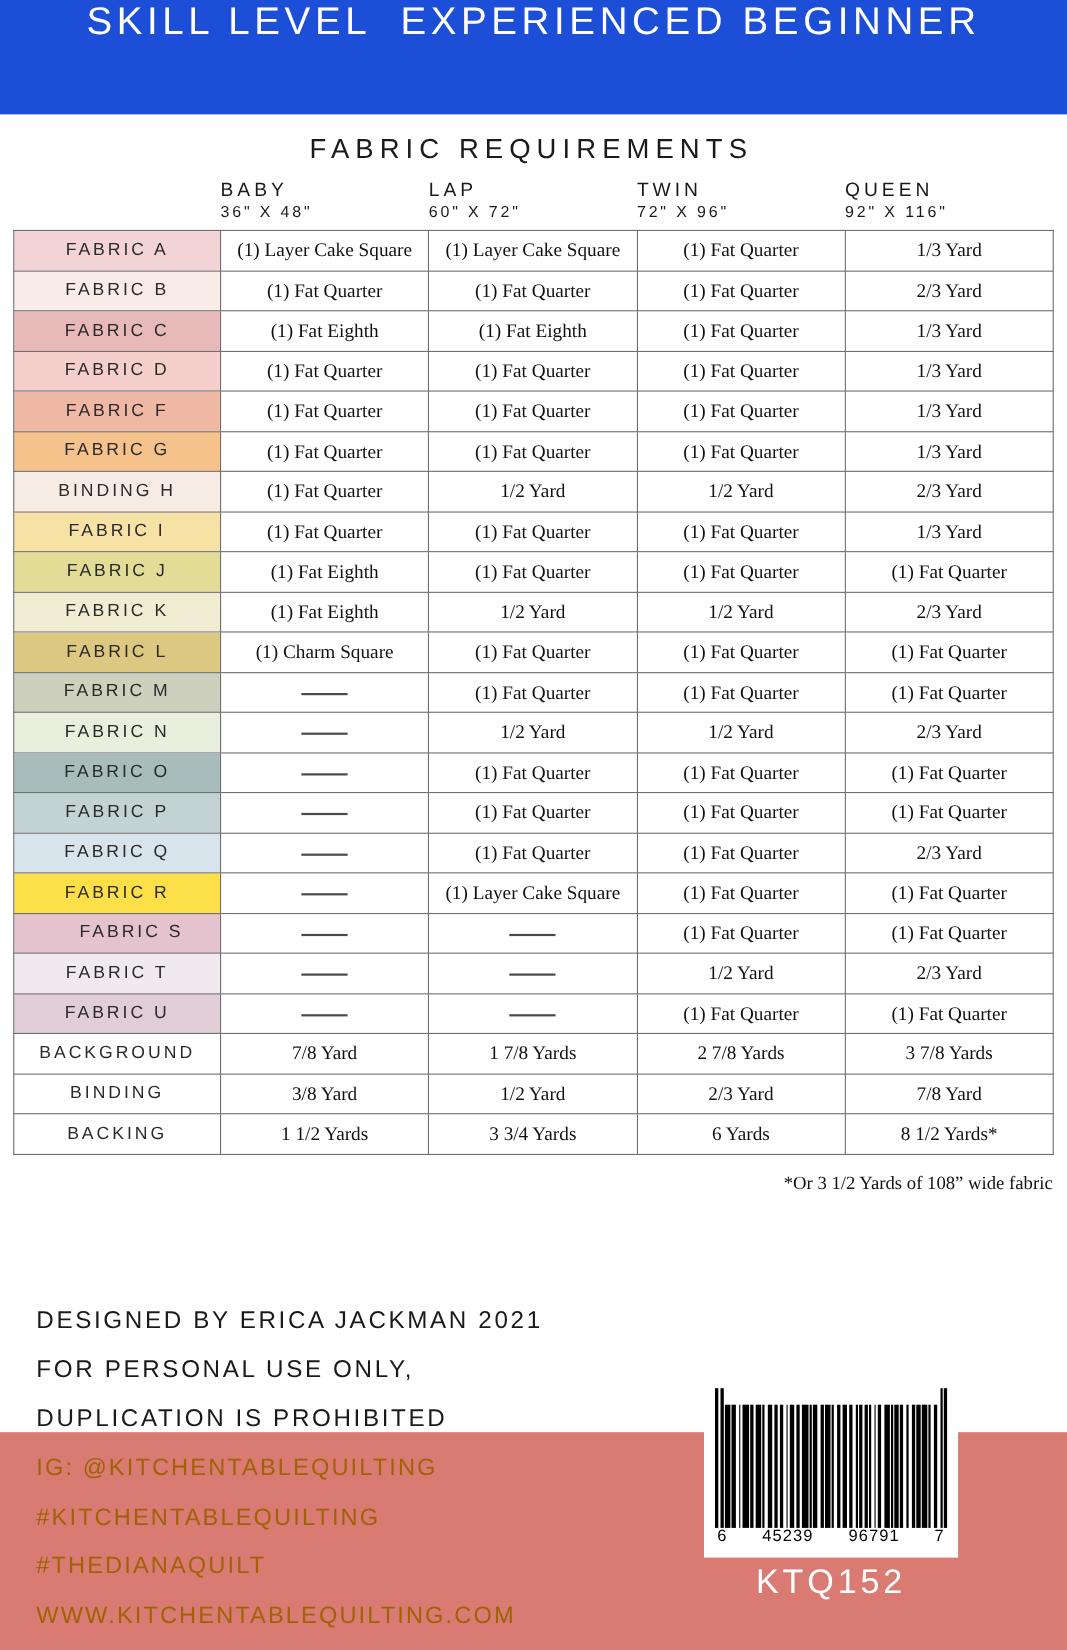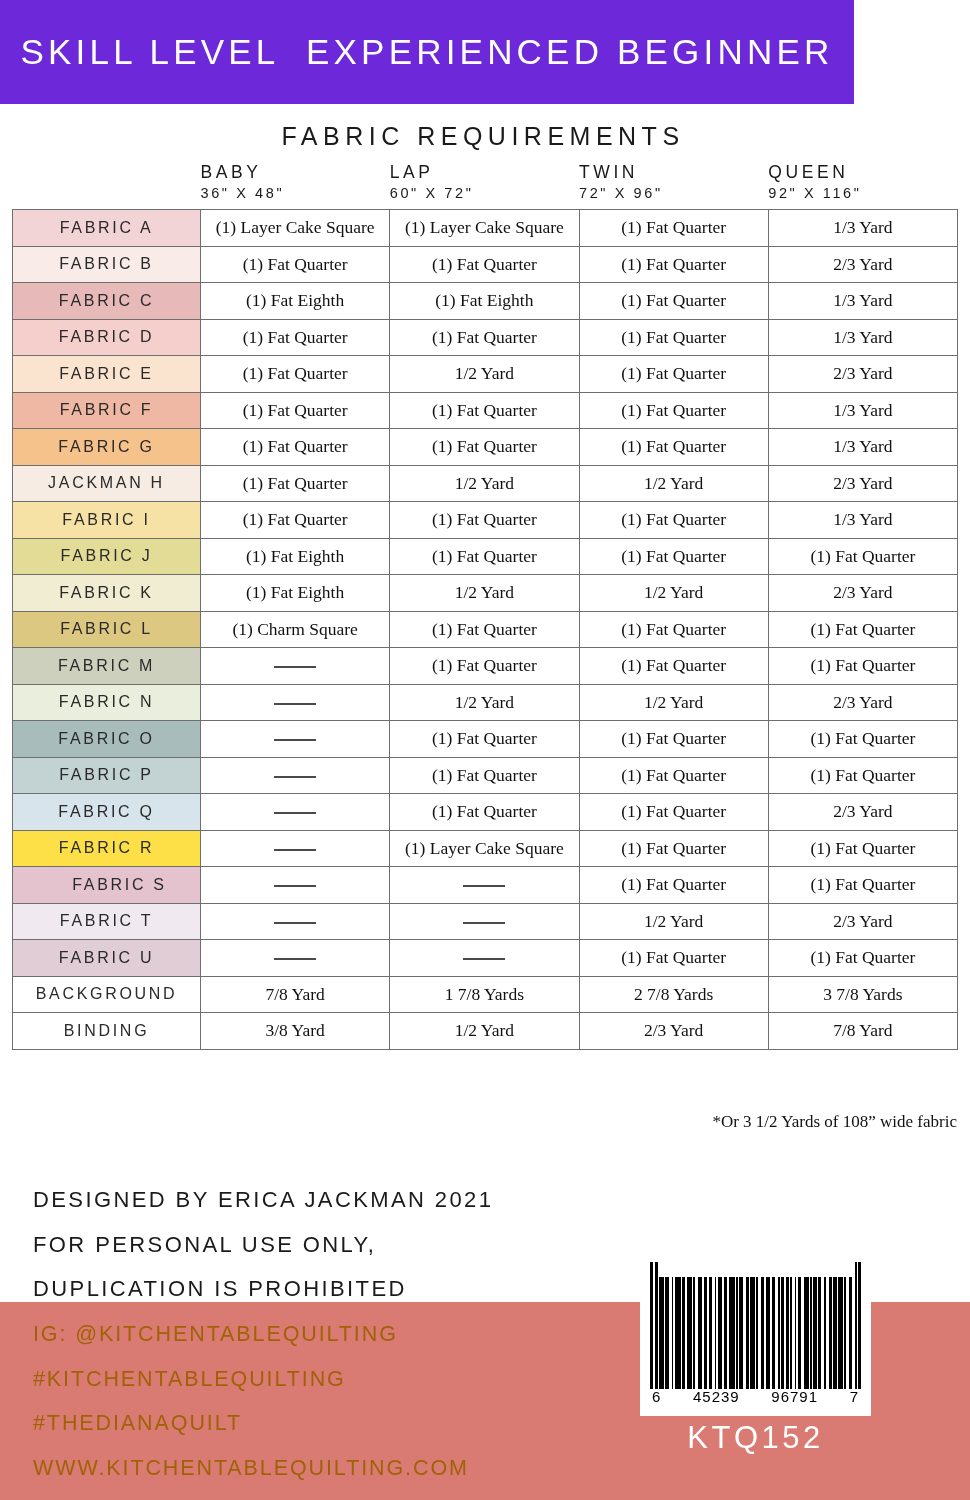--- a/index.html
+++ b/index.html
@@ -6,23 +6,23 @@
   body{
     width:970px;height:1500px;
     background:#ffffff;
     font-family:"Liberation Sans", sans-serif;
     overflow:hidden;
     position:relative;
   }
 
   
   .skill-band{
-    position:absolute;left:0;top:0;width:854px;height:104px;
-    background:#6d28d9;
-    display:flex;align-items:center;justify-content:center;
+    position:absolute;left:0;top:0;width:970px;height:104px;
+    background:#1d4ed8;
+    display:flex;justify-content:center;
   }
   .skill-band-text{
     color:#ffffff;
     font-size:35px;
     letter-spacing:4.2px;
     font-weight:400;
     white-space:pre;
     font-family:"Liberation Sans", sans-serif;
   }
 
@@ -88,21 +88,20 @@
     border-top:2px solid #4a4a4a;
     vertical-align:middle;
   }
 
   
   .footnote{
     position:absolute;right:13px;top:1066px;
     font-family:"Liberation Serif", serif;
     font-size:17px;
     color:#111;
-    margin-top:46px;
   }
 
   
   .credits{
     position:absolute;left:33px;top:1178px;width:600px;
   }
   .credits div{
     font-size:22px;
     letter-spacing:2.4px;
     color:#1a1a1a;
@@ -217,42 +216,35 @@
           <td>1/3 Yard</td>
         </tr>
         <tr>
           <td class="lbl" style="background: rgb(245, 207, 203);">FABRIC D</td>
           <td>(1) Fat Quarter</td>
           <td>(1) Fat Quarter</td>
           <td>(1) Fat Quarter</td>
           <td>1/3 Yard</td>
         </tr>
         <tr>
-          <td class="lbl" style="background: rgb(251, 228, 207);">FABRIC E</td>
-          <td>(1) Fat Quarter</td>
-          <td>1/2 Yard</td>
-          <td>(1) Fat Quarter</td>
-          <td>2/3 Yard</td>
-        </tr>
-        <tr>
           <td class="lbl" style="background: rgb(239, 184, 165);">FABRIC F</td>
           <td>(1) Fat Quarter</td>
           <td>(1) Fat Quarter</td>
           <td>(1) Fat Quarter</td>
           <td>1/3 Yard</td>
         </tr>
         <tr>
           <td class="lbl" style="background: rgb(245, 194, 140);">FABRIC G</td>
           <td>(1) Fat Quarter</td>
           <td>(1) Fat Quarter</td>
           <td>(1) Fat Quarter</td>
           <td>1/3 Yard</td>
         </tr>
         <tr>
-          <td class="lbl" style="background: rgb(247, 236, 227);">JACKMAN H</td>
+          <td class="lbl" style="background: rgb(247, 236, 227);">BINDING H</td>
           <td>(1) Fat Quarter</td>
           <td>1/2 Yard</td>
           <td>1/2 Yard</td>
           <td>2/3 Yard</td>
         </tr>
         <tr>
           <td class="lbl" style="background: rgb(245, 226, 164);">FABRIC I</td>
           <td>(1) Fat Quarter</td>
           <td>(1) Fat Quarter</td>
           <td>(1) Fat Quarter</td>
@@ -348,20 +340,27 @@
           <td>1 7/8 Yards</td>
           <td>2 7/8 Yards</td>
           <td>3 7/8 Yards</td>
         </tr>
         <tr>
           <td class="lbl" style="background: rgb(255, 255, 255);">BINDING</td>
           <td>3/8 Yard</td>
           <td>1/2 Yard</td>
           <td>2/3 Yard</td>
           <td>7/8 Yard</td>
+        </tr>
+        <tr>
+          <td class="lbl" style="background: rgb(255, 255, 255);">BACKING</td>
+          <td>1 1/2 Yards</td>
+          <td>3 3/4 Yards</td>
+          <td>6 Yards</td>
+          <td>8 1/2 Yards*</td>
         </tr>
       </tbody>
   </table>
 </div>
 
 <div class="footnote">*Or 3 1/2 Yards of 108” wide fabric</div>
 
 <div class="credits">
   <div>DESIGNED BY ERICA JACKMAN 2021</div>
   <div>FOR PERSONAL USE ONLY,</div>

